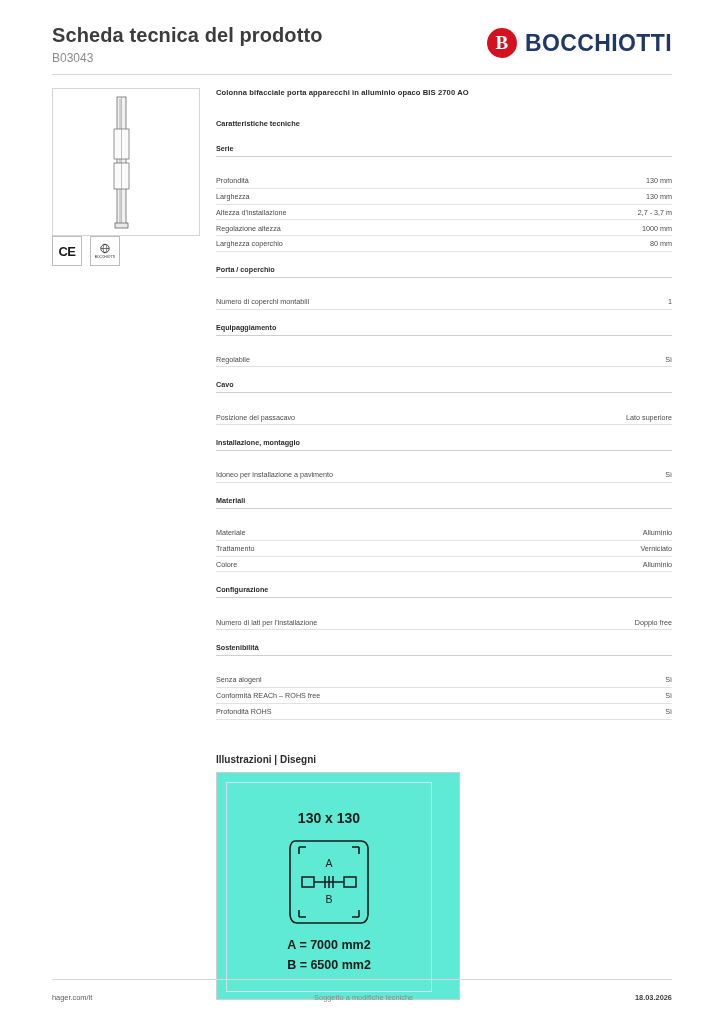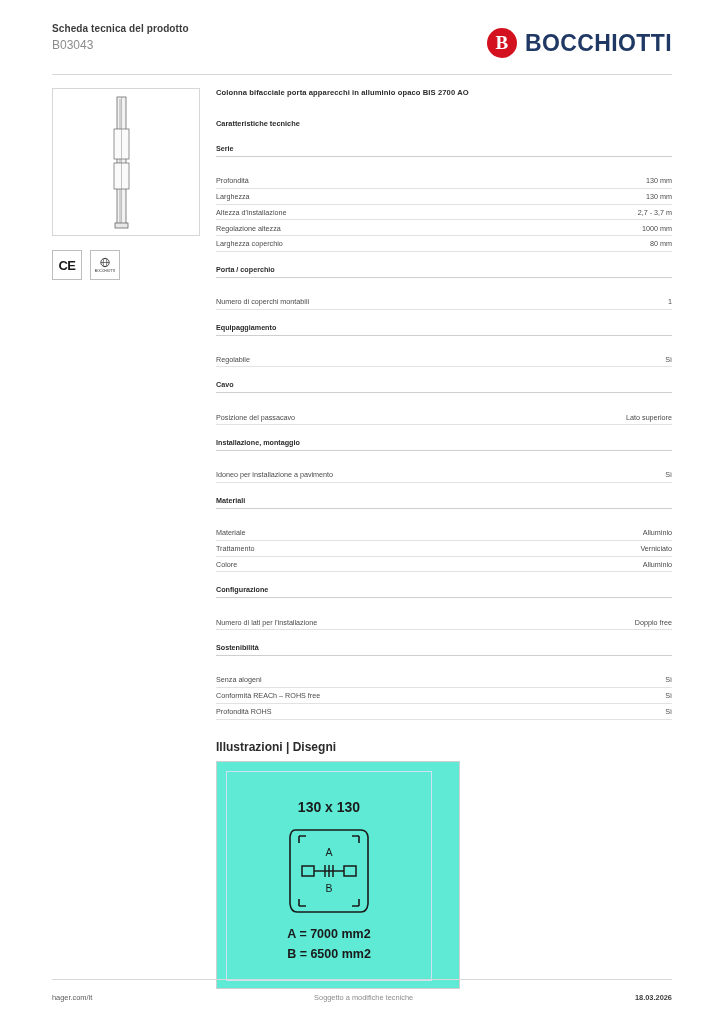--- a/index.html
+++ b/index.html
@@ -19,21 +19,21 @@
     position: absolute;
     top: 0; left: 0;
     width: 724px;
     height: 74px;
     padding: 22px 52px 0 52px;
     display: flex;
     justify-content: space-between;
     align-items: flex-start;
   }
   .doc-title {
-    font-size: 10px;
+    font-size: 20px;
     font-weight: bold;
     color: #3c3c3c;
     letter-spacing: 0.1px;
     line-height: 1.35;
   }
   .doc-subtitle {
     font-size: 12px;
     color: #8b8b8b;
     line-height: 1.4;
     margin-top: 1px;
@@ -81,21 +81,20 @@
   .product-image-box {
     width: 148px;
     height: 148px;
     border: 1px solid #d6d6d6;
     background: #ffffff;
     position: relative;
   }
   .prod-svg { position: absolute; top: 0; left: 0; }
 
   .marks-row {
-    margin-top: 14px;
     display: flex;
     gap: 8px;
   }
   .mark-box {
     width: 30px; height: 30px;
     border: 1px solid #bdbdbd;
     display: flex;
     align-items: center;
     justify-content: center;
     background: #fff;
@@ -144,24 +143,24 @@
     font-size: 7.2px;
     color: #4a4a4a;
     padding: 3.2px 0 2.6px 0;
     border-bottom: 1px solid #e2e2e2;
   }
   .spec-row .label { flex: 1 1 auto; }
   .spec-row .value { flex: 0 0 auto; text-align: right; padding-left: 10px; }
 
   
   .draw-title {
-    font-size: 12px;
+    font-size: 10px;
     font-weight: bold;
     color: #2b2b2b;
-    margin-top: 20px;
+    margin-top: 34px;
     margin-bottom: 7px;
   }
   .draw-box {
     width: 244px;
     height: 228px;
     border: 1px solid #cfcfcf;
     position: relative;
     background: #5eead4;
   }
   .draw-inner {

